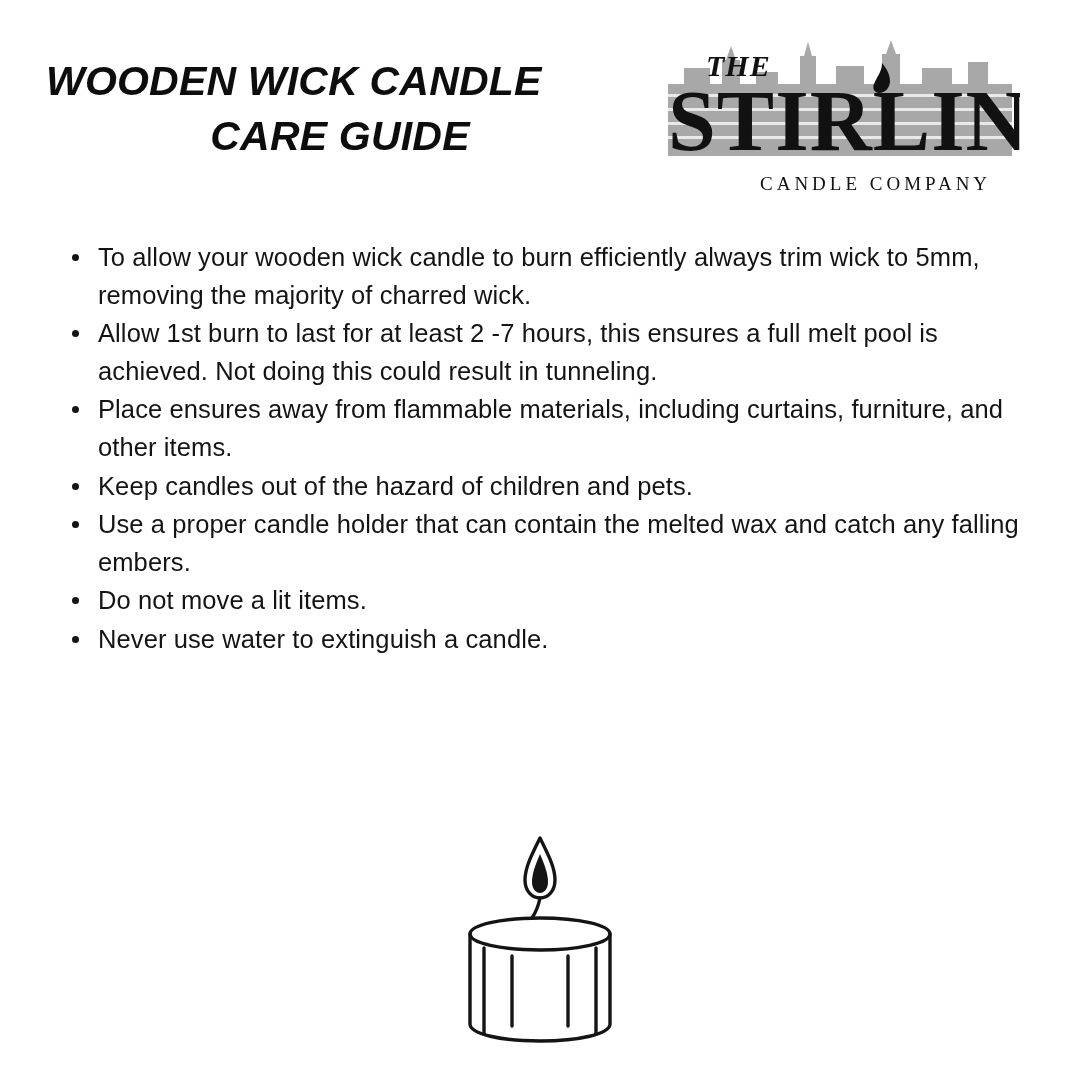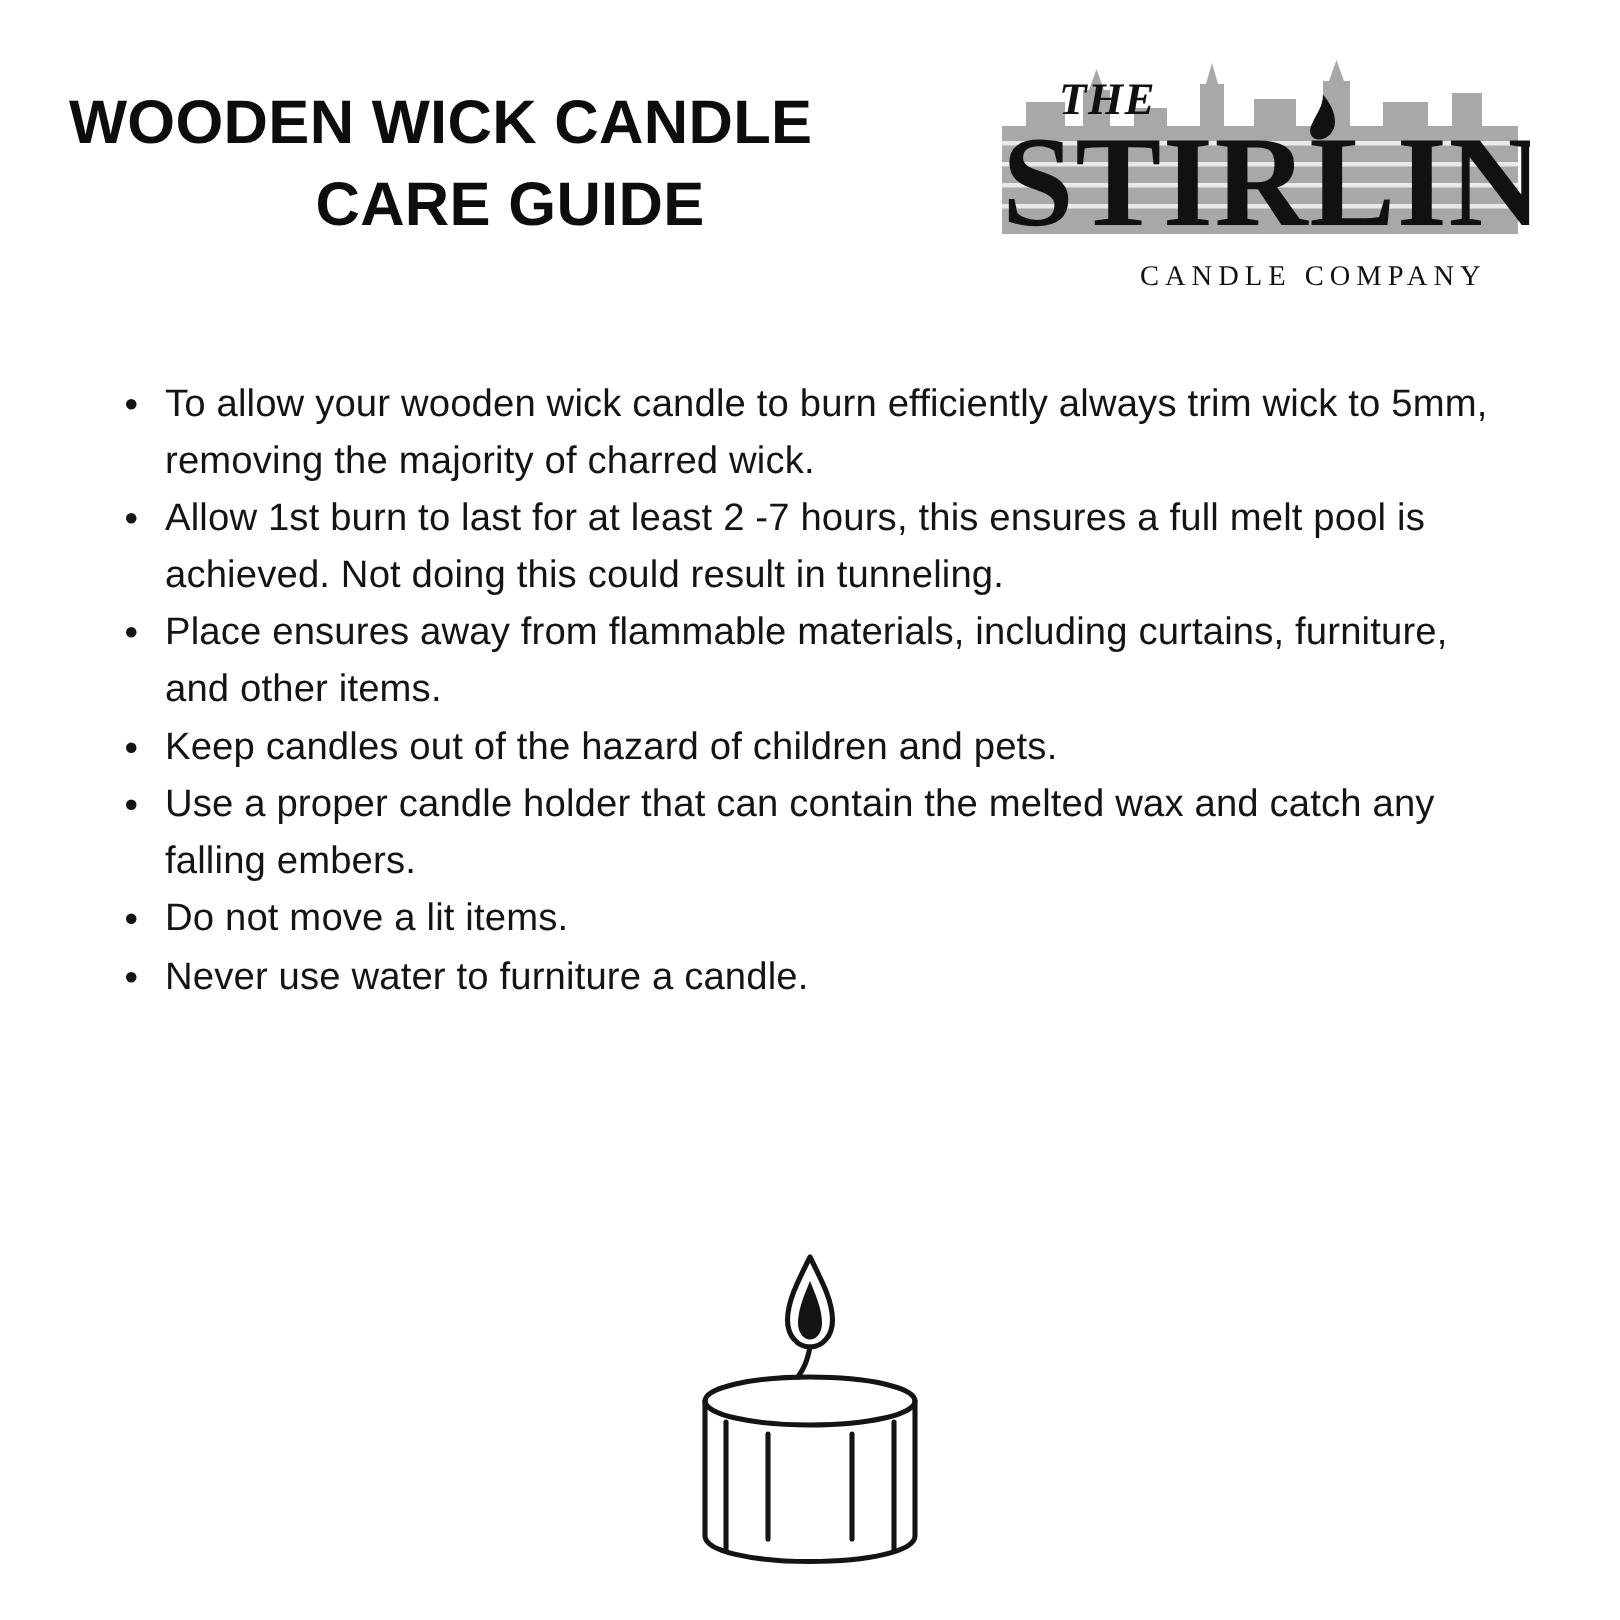--- a/index.html
+++ b/index.html
@@ -26,20 +26,21 @@
     display: flex;
     align-items: flex-start;
     justify-content: space-between;
     padding: 30px 60px 0 40px;
     height: 195px;
     box-sizing: border-box;
   }
   .title-block {
     width: 600px;
     padding-top: 24px;
+    font-style: italic;
   }
   .title-line {
     font-size: 41px;
     font-weight: 700;
     letter-spacing: 0.2px;
     line-height: 1.35;
     text-align: center;
     color: #0d0d0d;
   }
   .title-line.first {
@@ -57,21 +58,21 @@
   .logo svg {
     display: block;
   }
 
   
   .content {
     padding: 40px 52px 0 58px;
   }
   ul.care-list {
     list-style: none;
-    margin: 16px;
+    margin: 4px;
     padding: 0;
   }
   ul.care-list li {
     position: relative;
     font-size: 25.5px;
     line-height: 1.475;
     color: #141414;
     padding-left: 36px;
     margin-bottom: 1px;
     letter-spacing: 0.1px;
@@ -147,21 +148,21 @@
   </div>
 
   <div class="content">
     <ul class="care-list">
       <li>To allow your wooden wick candle to burn efficiently always trim wick to 5mm, removing the majority of charred wick.</li>
       <li>Allow 1st burn to last for at least 2 -7 hours, this ensures a full melt pool is achieved.  Not doing this could result in tunneling.</li>
       <li>Place ensures away from flammable materials, including curtains, furniture, and other items.</li>
       <li>Keep candles out of the hazard of children and pets.</li>
       <li>Use a proper candle holder that can contain the melted wax and catch any falling embers.</li>
       <li>Do not move a lit items.</li>
-      <li>Never use water to furniture a candle.</li>
+      <li>Never use water to extinguish a candle.</li>
     </ul>
   </div>
 
   <div class="candle-wrap">
     <svg width="240" height="230" viewBox="0 0 240 230" xmlns="http://www.w3.org/2000/svg" fill="none" stroke="#141414" stroke-width="3.4" stroke-linecap="round" stroke-linejoin="round">
 
       <path d="M120 10 c-9 18 -15 30 -15 42 c0 11 7 18 15 18 c8 0 15 -7 15 -18 c0 -12 -6 -24 -15 -42 z"></path>
       <path d="M120 26 c-5 12 -8 20 -8 28 c0 7 4 11 8 11 c4 0 8 -4 8 -11 c0 -8 -3 -16 -8 -28 z" fill="#141414" stroke="none"></path>
 
       <path d="M120 70 c-2 10 -4 14 -8 20"></path>

